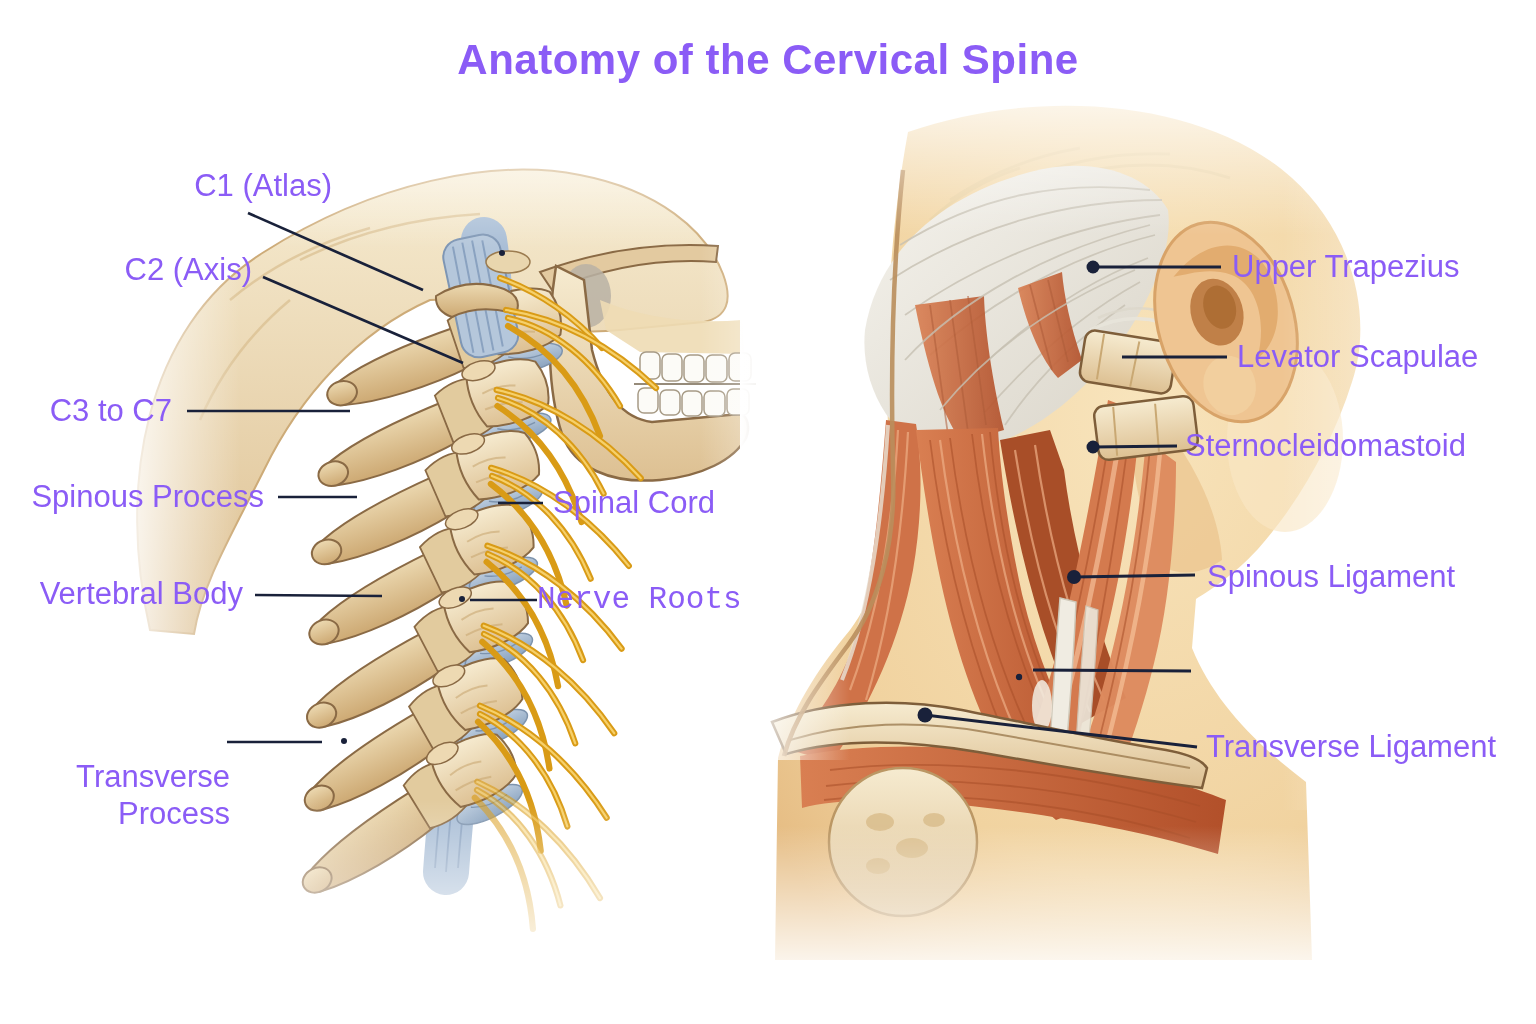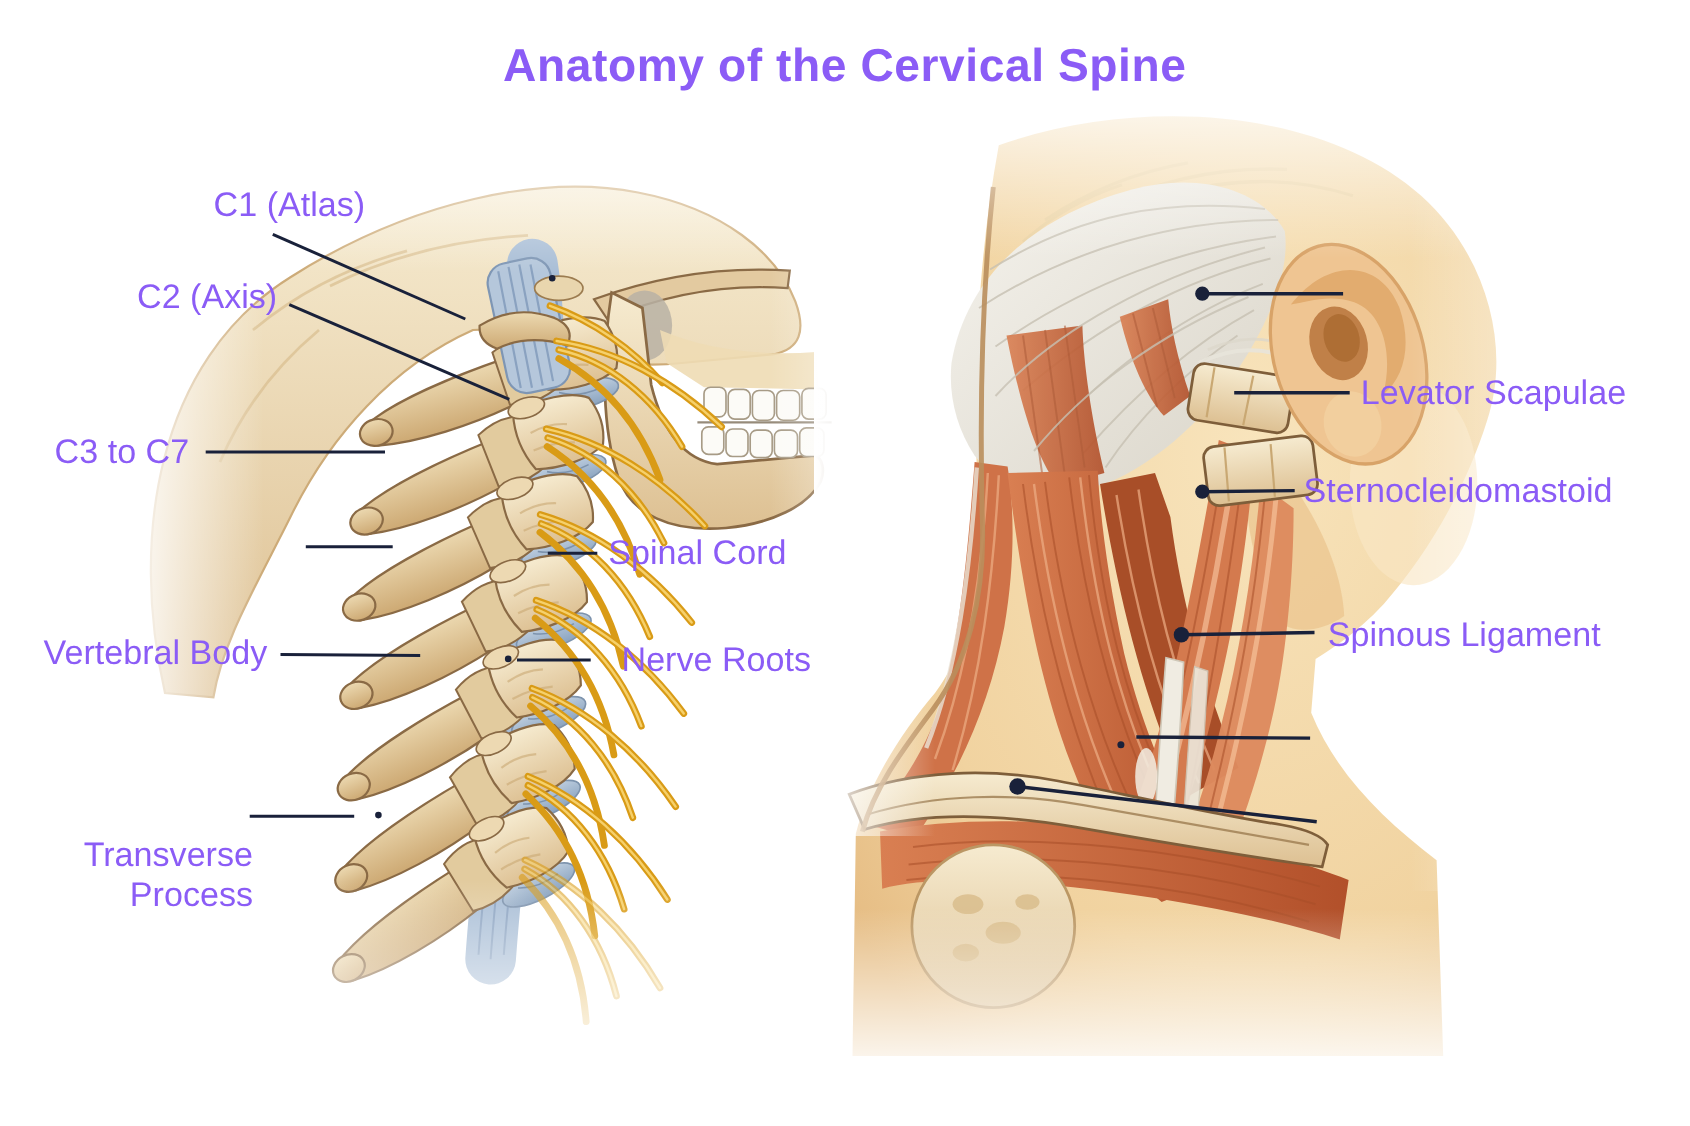--- a/index.html
+++ b/index.html
@@ -346,22 +346,25 @@
           <circle cx="925" cy="715" r="7.5"></circle>
       </g>
     </g>
   </svg>
 
   <div class="title">Anatomy of the Cervical Spine</div>
 
   <div class="lbl r" style="left:82px;top:167px;width:250px;">C1 (Atlas)</div>
   <div class="lbl r" style="left:22px;top:251px;width:230px;">C2 (Axis)</div>
   <div class="lbl r" style="left:20px;top:392px;width:152px;">C3 to C7</div>
+  <div class="lbl r" style="left:20px;top:478px;width:244px;">Spinous Process</div>
   <div class="lbl r" style="left:20px;top:575px;width:223px;">Vertebral Body</div>
   <div class="lbl wrap" style="left:45px;top:722px;width:185px;">Transverse Process</div>
   <div class="lbl" style="left:553px;top:484px;">Spinal Cord</div>
-  <div class="lbl" style="left:565px;top:581px;">Nerve Roots</div>
-
+  <div class="lbl" style="left:537px;top:581px;font-family:Liberation Mono, monospace;">Nerve Roots</div>
+
+  <div class="lbl" style="left:1232px;top:248px;">Upper Trapezius</div>
   <div class="lbl" style="left:1237px;top:338px;">Levator Scapulae</div>
   <div class="lbl" style="left:1185px;top:427px;">Sternocleidomastoid</div>
   <div class="lbl" style="left:1207px;top:558px;">Spinous Ligament</div>
+  <div class="lbl" style="left:1206px;top:728px;">Transverse Ligament</div>
 
 </div>
 
 </body></html>

